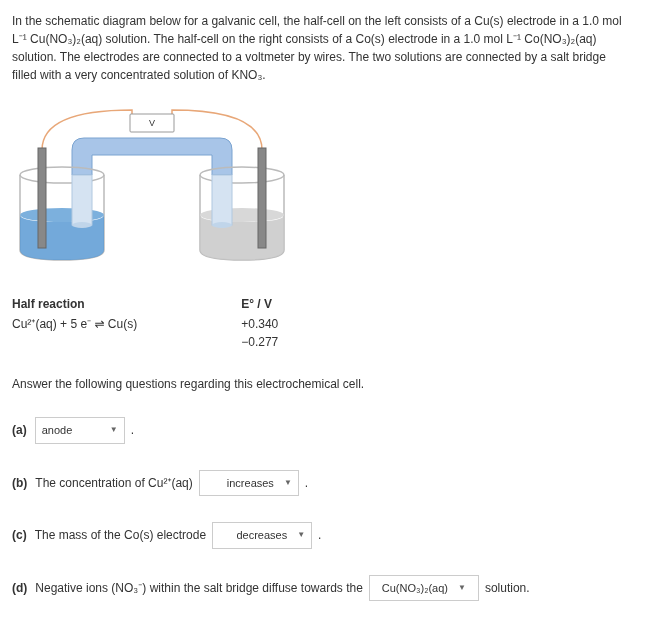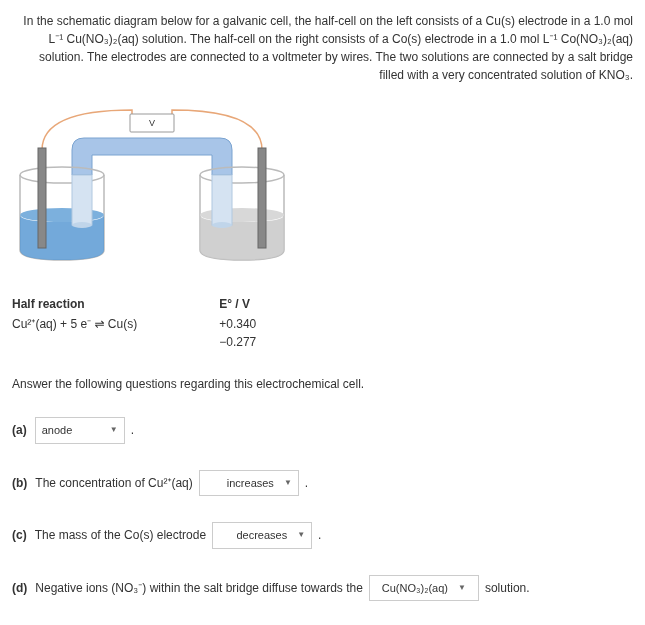--- a/index.html
+++ b/index.html
@@ -1,20 +1,20 @@
 <!DOCTYPE html>
 <html><head>
   <meta charset="utf-8">
   <style>
     * { box-sizing: border-box; margin: 0; padding: 0; }
     body { font-family: Arial, sans-serif; font-size: 12px; color: #333; padding: 12px; width: 645px; line-height: 1.5; }
-    .intro { margin-bottom: 16px; text-align: right; }
+    .intro { margin-bottom: 16px; }
     .diagram { margin: 8px 0 20px 0; }
     .table-wrap { display: flex; margin-bottom: 24px; }
-    .table-col { margin-right: 82px; }
+    .table-col { margin-right: 104px; }
     .table-col-right { margin-right: 8px; }
     .table-head { font-weight: bold; margin-bottom: 2px; }
     .prompt { margin-bottom: 24px; }
     .question { margin-bottom: 26px; display: flex; align-items: center; flex-wrap: wrap; gap: 6px; }
     .question .label { font-weight: bold; margin-right: 2px; }
     .select-box, .input-box {
       border: 1px solid #ccc; background: #fff; padding: 4px 6px; font-size: 11px;
       display: inline-flex; align-items: center; min-height: 24px;
     }
     .select-box { min-width: 100px; justify-content: space-between; gap: 10px; }

